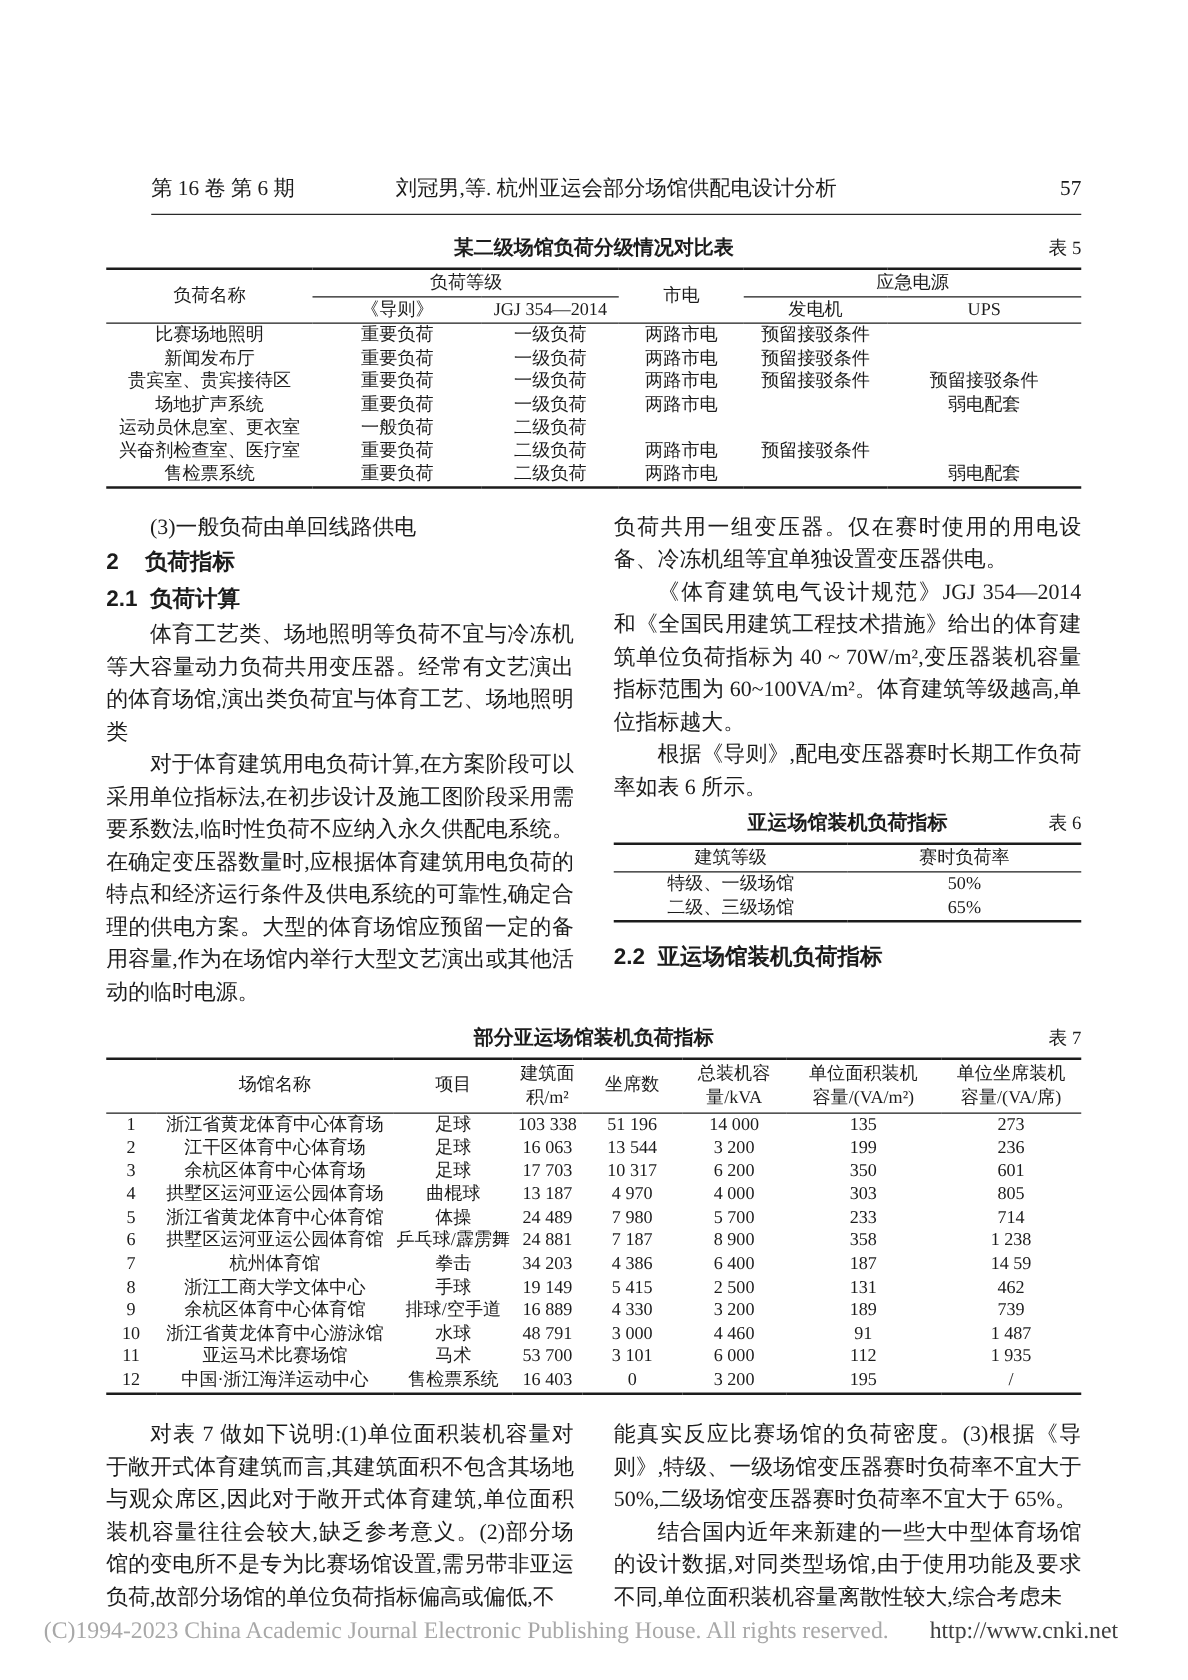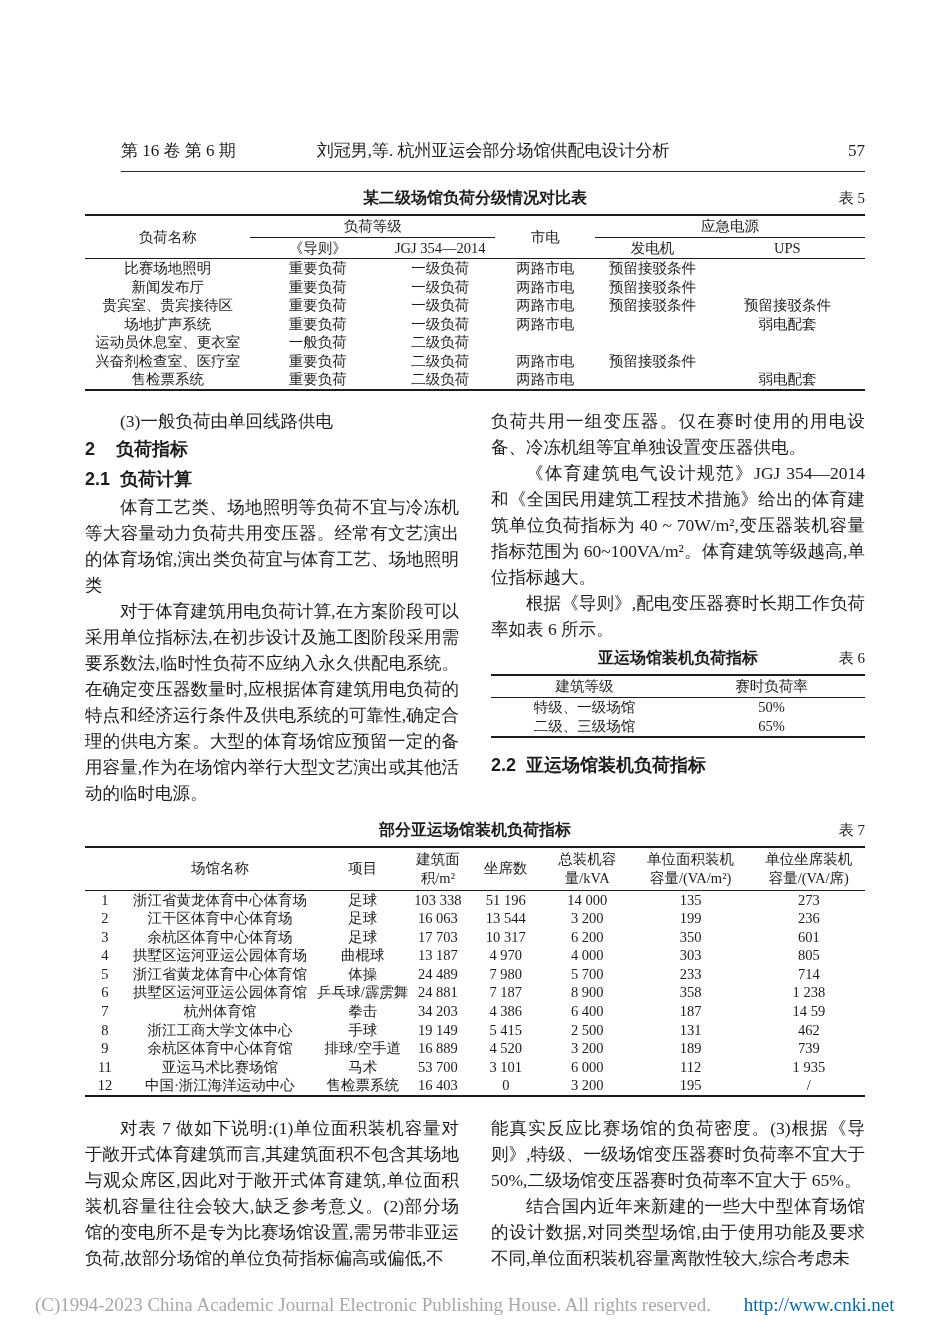--- a/index.html
+++ b/index.html
@@ -61,21 +61,21 @@
   .sec .num { margin-right:10px; }
   .t6cap { margin-top:6px; }
   .h22 { margin-top:12px; }
 
   
   .footer {
     position:absolute; left:35px; top:1294px;
     font-size:19px; color:#a8a8a8; white-space:nowrap;
     font-family:"Liberation Serif","DejaVu Serif",serif;
   }
-  .footer .url { margin-left:28px; color:#0369a1; }
+  .footer .url { margin-left:28px; color:#404040; }
 </style>
 </head>
 <body>
 
 <div class="content">
 
   <div class="page-head">
     <span class="vol">第 16 卷 第 6 期</span>
     <span class="rt">刘冠男,等. 杭州亚运会部分场馆供配电设计分析</span>
     <span class="pn">57</span>
@@ -331,24 +331,34 @@
             <td>5 415</td>
             <td>2 500</td>
             <td>131</td>
             <td>462</td>
           </tr>
           <tr>
             <td>9</td>
             <td>余杭区体育中心体育馆</td>
             <td>排球/空手道</td>
             <td>16 889</td>
-            <td>4 520</td>
+            <td>4 330</td>
             <td>3 200</td>
             <td>189</td>
             <td>739</td>
+          </tr>
+          <tr>
+            <td>10</td>
+            <td>浙江省黄龙体育中心游泳馆</td>
+            <td>水球</td>
+            <td>48 791</td>
+            <td>3 000</td>
+            <td>4 460</td>
+            <td>91</td>
+            <td>1 487</td>
           </tr>
           <tr>
             <td>11</td>
             <td>亚运马术比赛场馆</td>
             <td>马术</td>
             <td>53 700</td>
             <td>3 101</td>
             <td>6 000</td>
             <td>112</td>
             <td>1 935</td>

